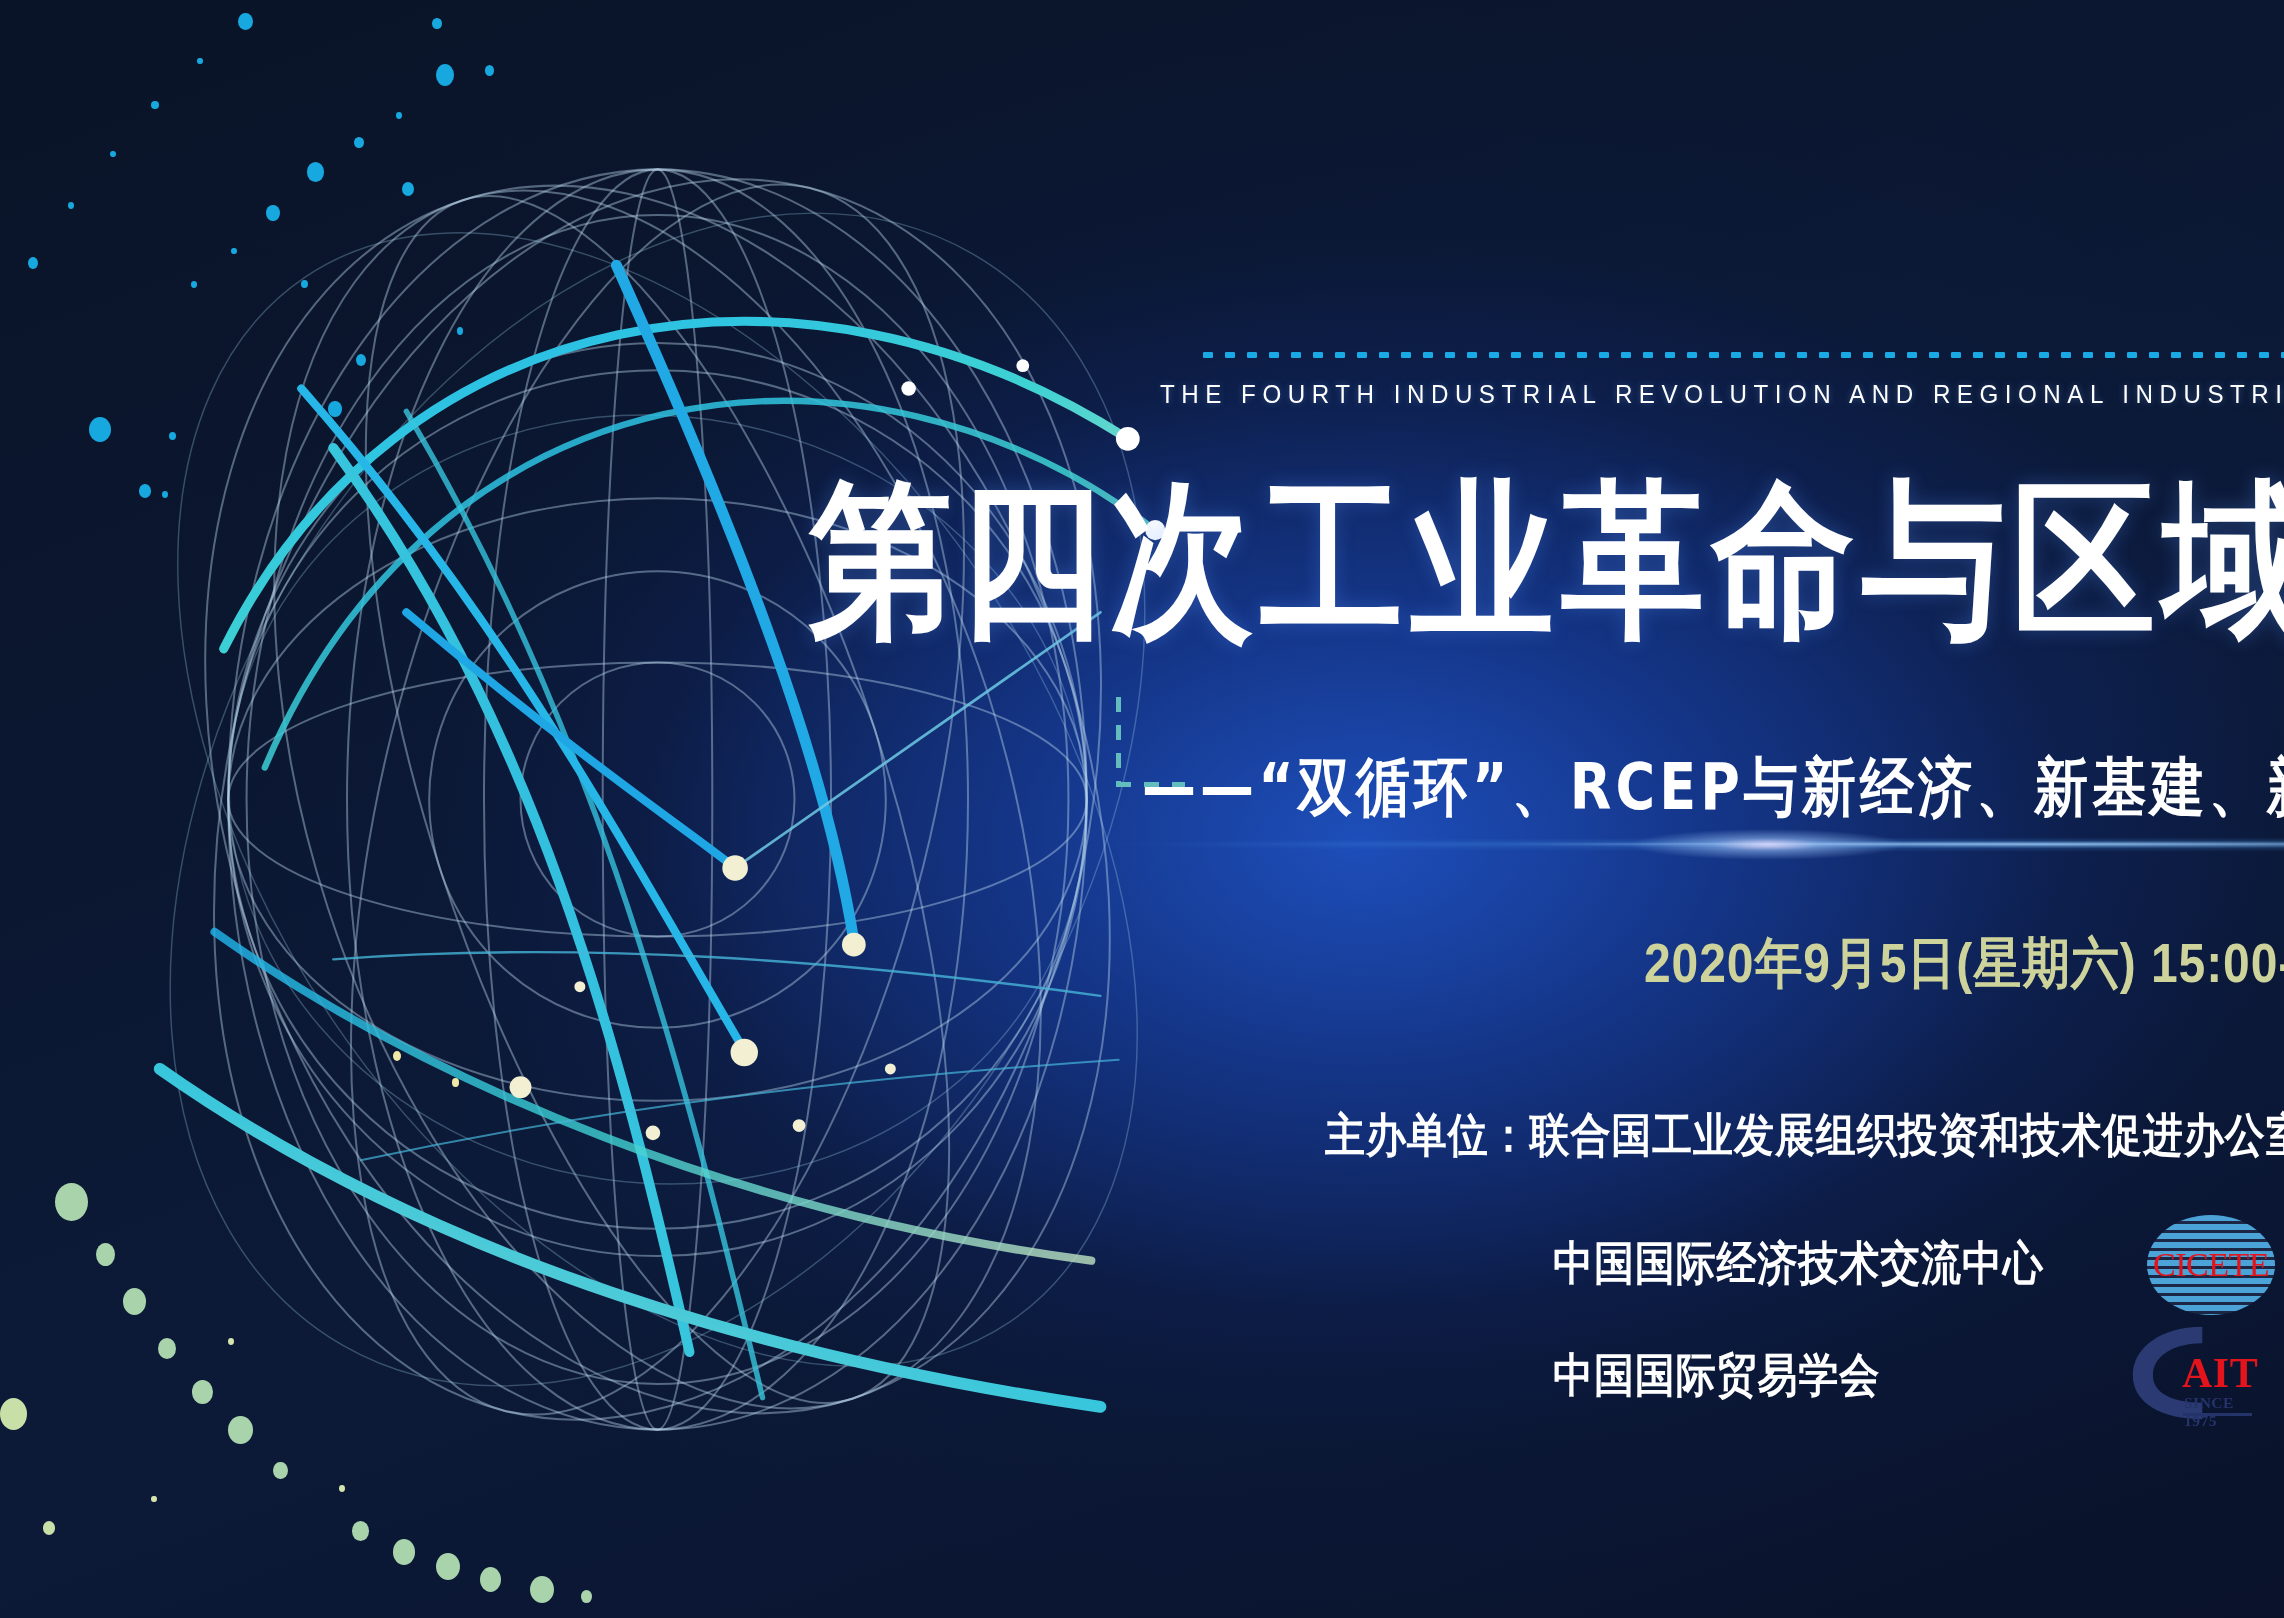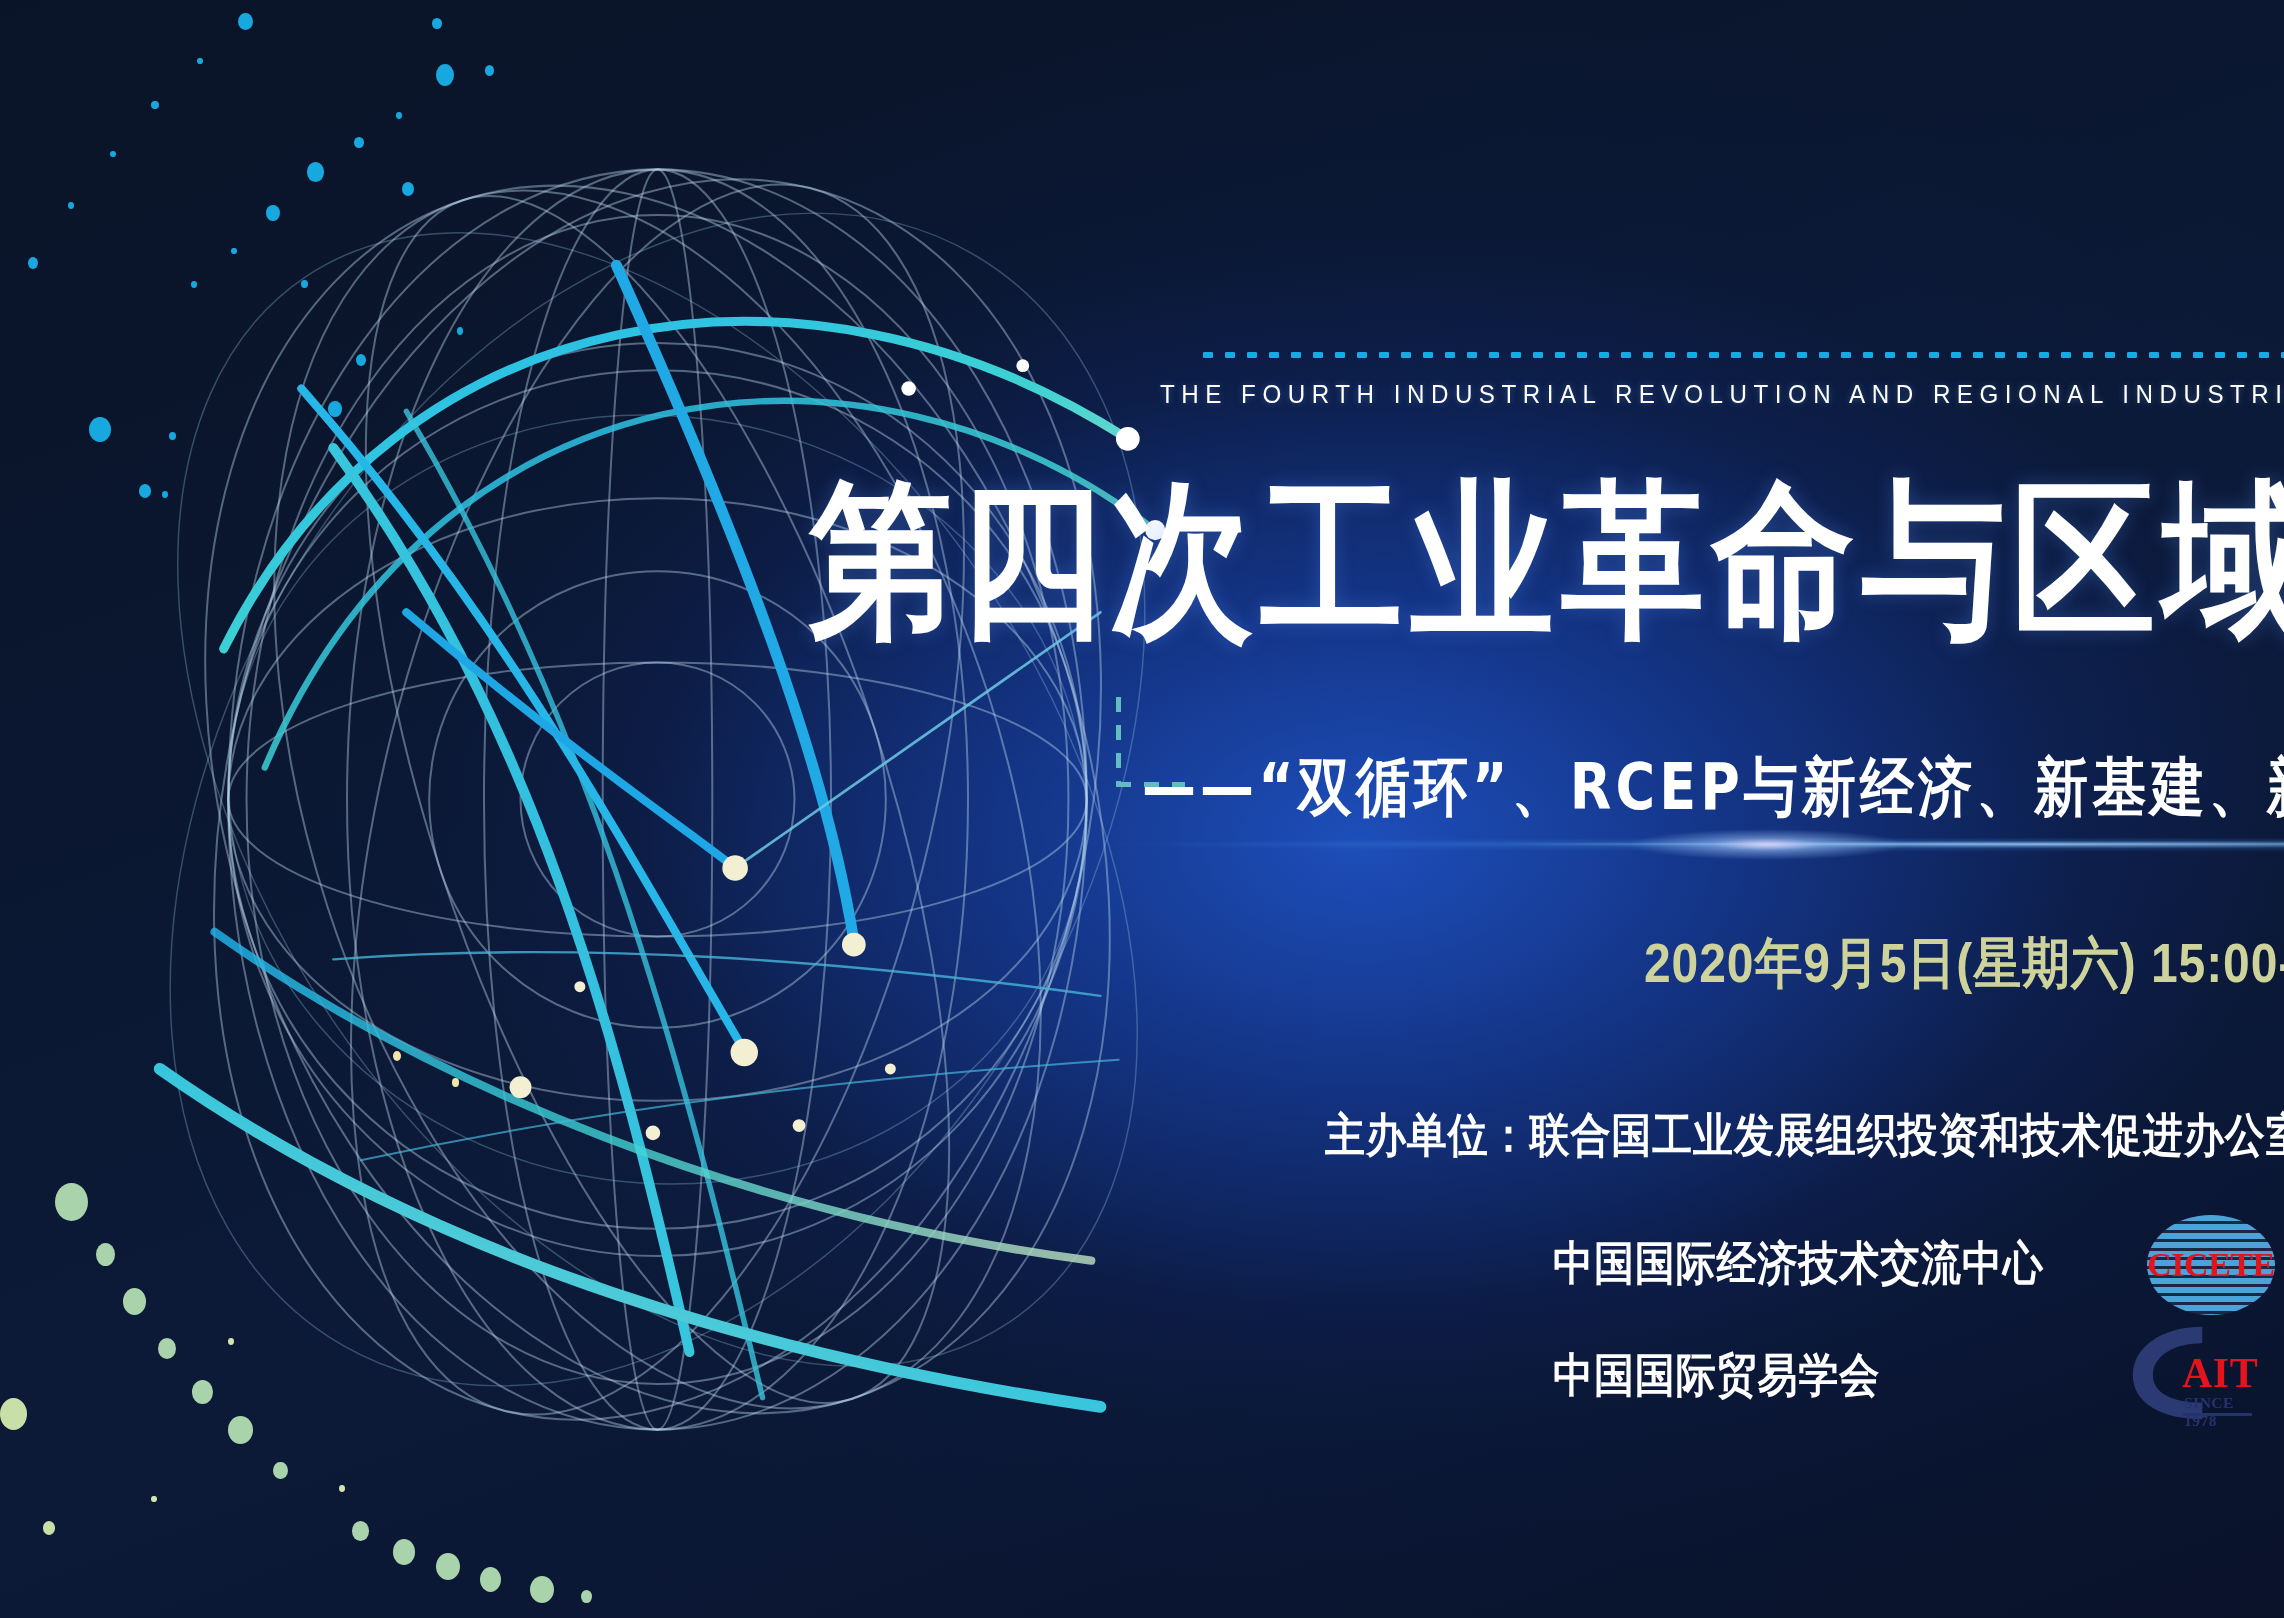--- a/index.html
+++ b/index.html
@@ -87,21 +87,21 @@
   .org1{ left:1325px; top:1103px; }
   .org2{ left:1553px; top:1231px; }
   .org3{ left:1553px; top:1343px; }
 
   
   .cicete{ position:absolute; left:2147px; top:1215px; width:128px; height:100px; }
   .cicete .disc{ position:absolute; inset:0; border-radius:50%;
       background:repeating-linear-gradient(180deg,#4ba3d8 0 6px, #1b2744 6px 9px); }
   .cicete .txt{ position:absolute; left:0; right:0; top:50%; transform:translateY(-50%);
       text-align:center; color:#e3141b; font-family:"Liberation Serif",serif;
-      font-weight:700; font-size:34px; letter-spacing:-0.5px; }
+      font-weight:400; font-size:34px; letter-spacing:-0.5px; }
 
   
   .ait{ position:absolute; left:2129px; top:1325px; width:137px; height:100px; }
   .ait .swoosh{ position:absolute; left:0; top:0; width:78px; height:96px; }
   .ait .ttl{ position:absolute; left:53px; top:24px; color:#e3141b;
       font-family:"Liberation Serif",serif; font-weight:700; font-size:42px; letter-spacing:0.5px; }
   .ait .since{ position:absolute; left:55px; top:69px; color:#25336b;
       font-family:"Liberation Serif",serif; font-weight:700; font-size:15.5px; letter-spacing:0.5px; }
   .ait .bar{ position:absolute; left:54px; top:88px; width:69px; height:3.2px; background:#25336b; }
 </style>
@@ -249,18 +249,18 @@
   <div class="cicete">
     <div class="disc"></div>
     <div class="txt">CICETE</div>
   </div>
 
   <div class="ait">
     <svg class="swoosh" viewBox="0 0 170 210" xmlns="http://www.w3.org/2000/svg">
       <path d="M160 4 C 70 4, 8 50, 8 110 C 8 170, 70 206, 160 206 L160 170 C 96 170, 52 150, 52 110 C 52 66, 100 40, 160 40 Z" fill="#2b3a72"></path>
     </svg>
     <div class="ttl">AIT</div>
-    <div class="since">SINCE 1978</div>
+    <div class="since">SINCE 1975</div>
     <div class="bar"></div>
   </div>
 
 </div>
 
 
 </body></html>

